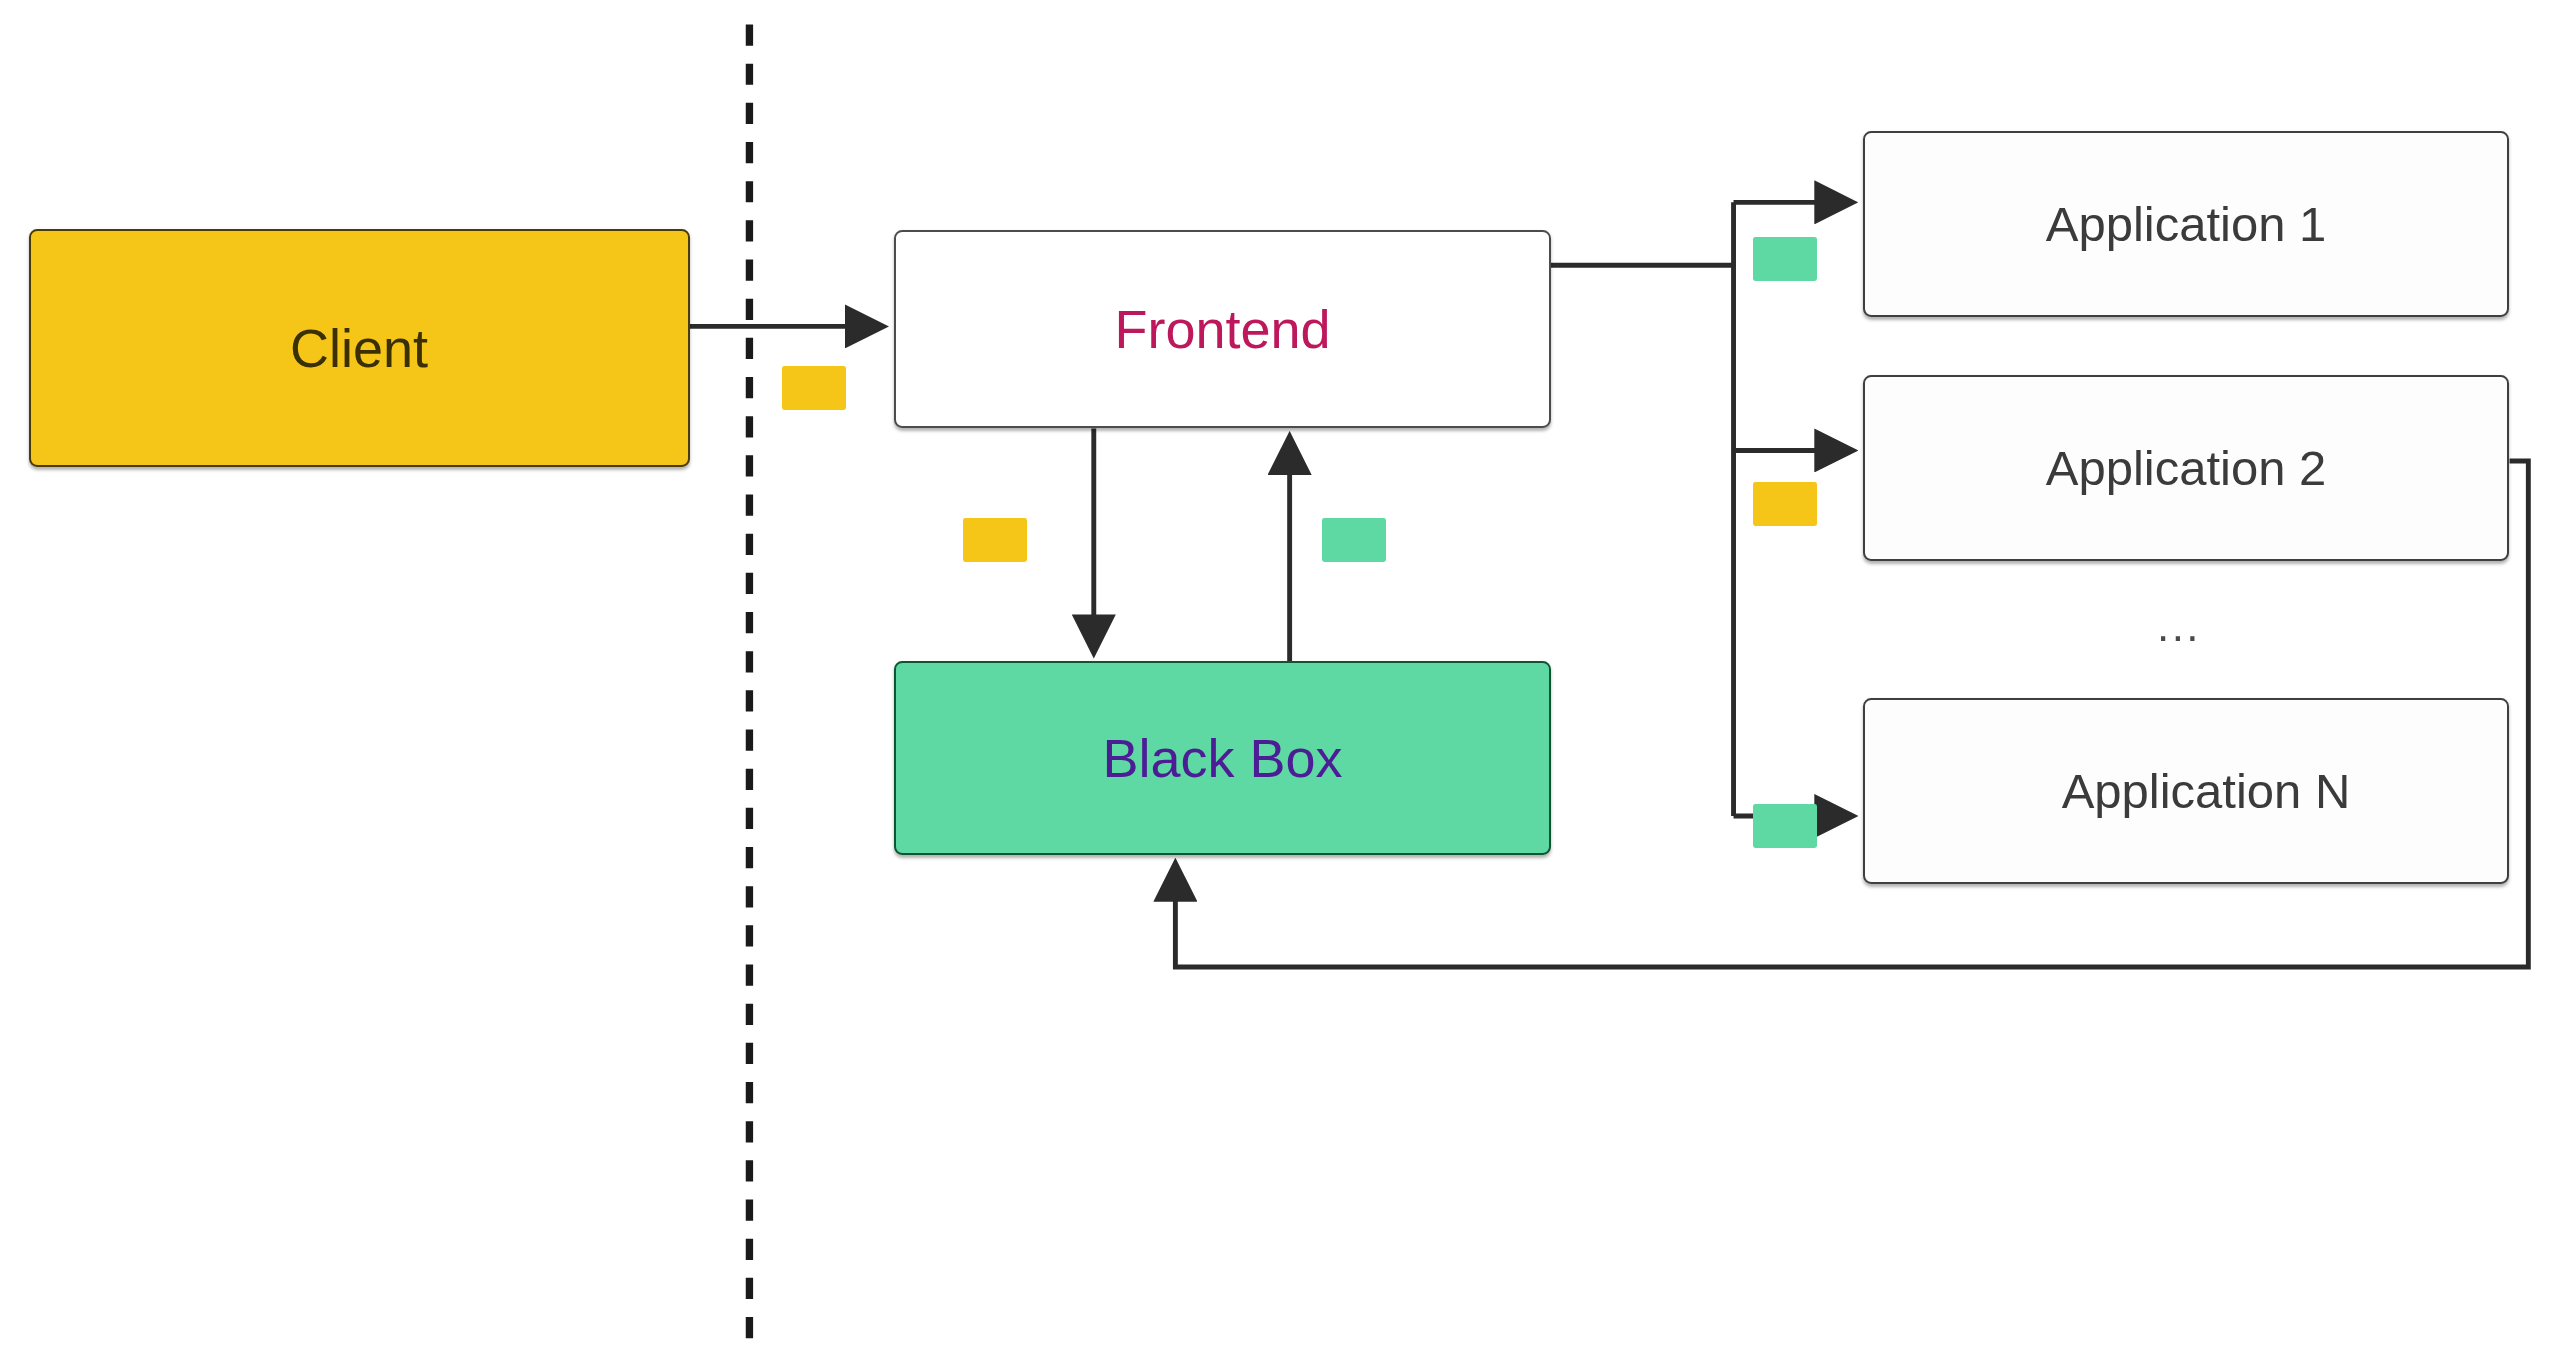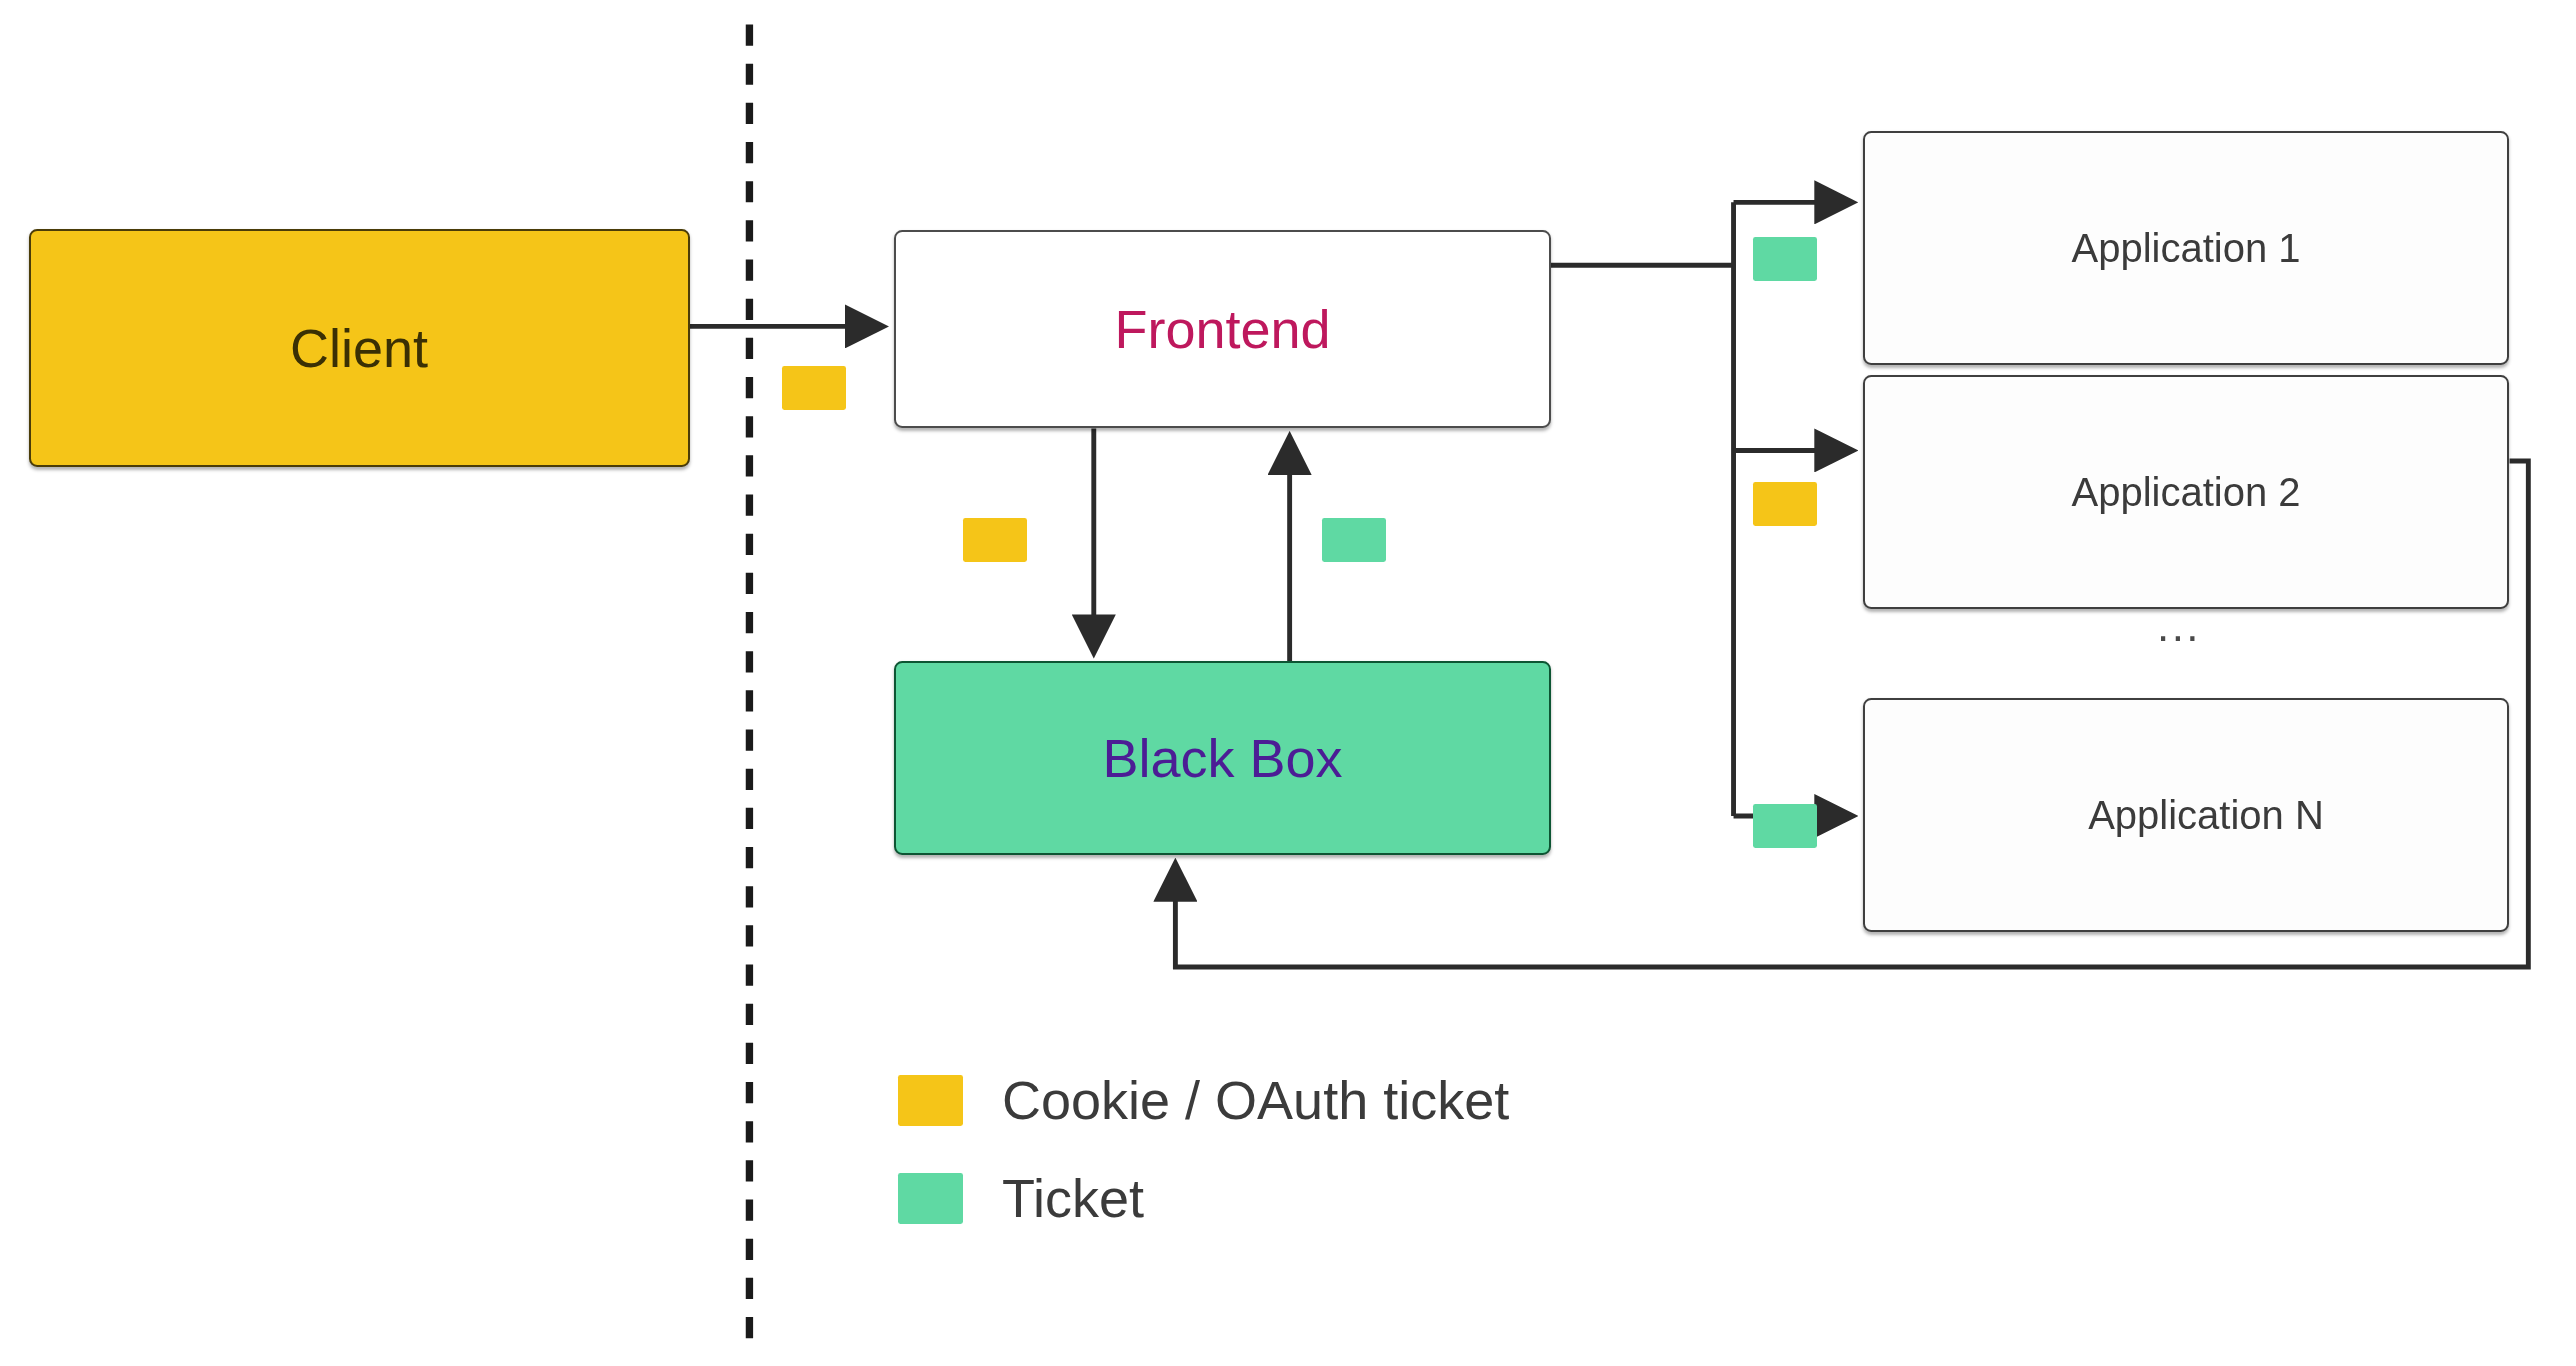--- a/index.html
+++ b/index.html
@@ -69,25 +69,25 @@
     height: 194px;
     background: #5FD9A3;
     border: 2.4px solid #0d5533;
     color: #4c1d95;
     font-size: 54px;
     box-shadow: 0 2.4px 3.3px rgba(0,0,0,0.30);
   }
   .node.app {
     left: 1863px;
     width: 646px;
-    height: 234px;
+    height: 186px;
     background: #fdfdfd;
     border: 2.4px solid #3f3f3f;
     color: #3b3b3b;
-    font-size: 40px;
+    font-size: 49px;
     box-shadow: 0 2.4px 3.3px rgba(0,0,0,0.30);
   }
   .node.app1 { top: 131px; }
   .node.app2 { top: 375px; }
   .node.appn { top: 698px; padding-left: 40px; }
 
   .ellipsis {
     position: absolute;
     left: 2122px;
     top: 589px;
@@ -197,25 +197,15 @@
     <span class="node-label">Application N</span>
   </div>
 
   <div class="badge cookie badge-fe"></div>
   <div class="badge cookie badge-down"></div>
   <div class="badge ticket badge-up"></div>
   <div class="badge ticket badge-app1"></div>
   <div class="badge cookie badge-app2"></div>
   <div class="badge ticket badge-appn"></div>
 
-  <div id="legend">
-    <div class="legend-row">
-      <span class="legend-swatch" style="background:#F5C518"></span>
-      <span class="legend-text">Cookie / OAuth ticket</span>
-    </div>
-    <div class="legend-row">
-      <span class="legend-swatch" style="background:#5FD9A3"></span>
-      <span class="legend-text">Ticket</span>
-    </div>
-  </div>
 
 </div>
 
 
 </body></html>

